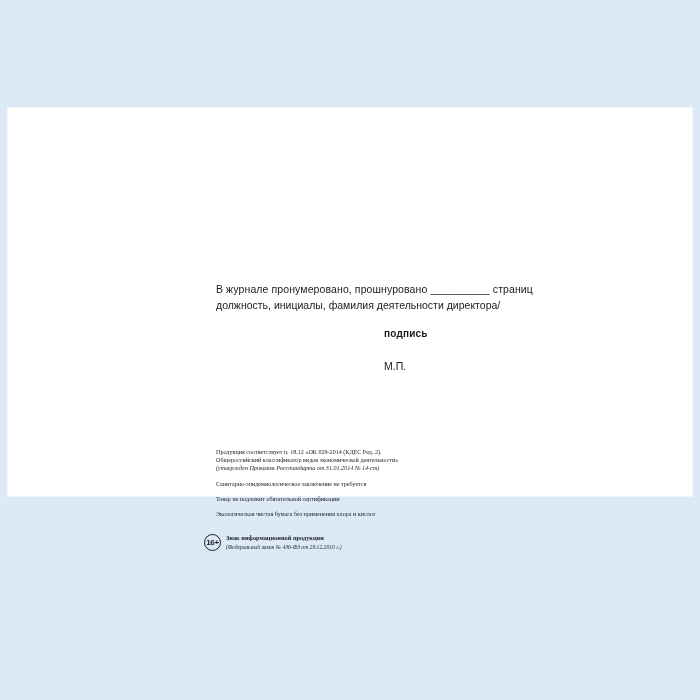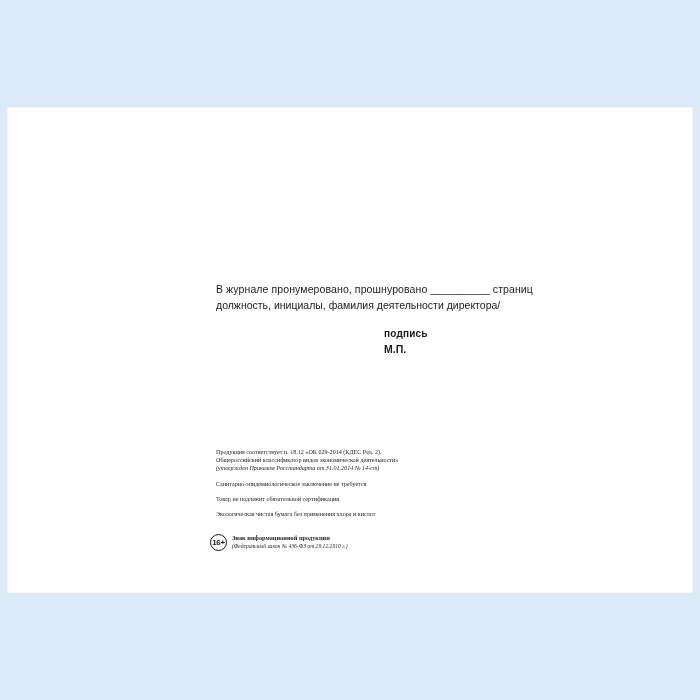--- a/index.html
+++ b/index.html
@@ -17,21 +17,21 @@
     position: relative;
     width: 700px;
     height: 700px;
   }
   
   .page {
     position: absolute;
     left: 8px;
     top: 108px;
     width: 684px;
-    height: 484px;
+    height: 388px;
     background: #ffffff;
     box-shadow: 0 0 0 1px #f2f6fb;
   }
   
   .cert-block {
     position: absolute;
     left: 208px;
     top: 174px;
     width: 300px;
     font-family: "Liberation Sans", sans-serif;
@@ -46,24 +46,24 @@
     letter-spacing: 0.1px;
   }
   .sign-label {
     margin-top: 13px;
     padding-left: 168px;
     font-size: 10px;
     letter-spacing: 0.2px;
     font-weight: bold;
   }
   .mp {
-    margin-top: 0;
+    margin-top: 17px;
     padding-left: 168px;
     font-size: 10.5px;
-    font-weight: 700;
+    font-weight: 400;
   }
 
   
   .fineprint {
     position: absolute;
     left: 208px;
     top: 340px;
     width: 300px;
     font-family: "Liberation Serif", serif;
     font-size: 6.1px;
@@ -78,24 +78,24 @@
   }
   .fineprint .it {
     font-style: italic;
   }
   .fineprint .nowrap {
     white-space: nowrap;
   }
   
   .agerow {
     position: absolute;
-    left: 202px;
+    left: 196px;
     top: 426px;
     display: flex;
-    align-items: flex-start;
+    align-items: flex-end;
     gap: 5px;
   }
   .agemark {
     width: 17px;
     height: 17px;
     border: 1px solid #1b1b1b;
     border-radius: 50%;
     display: flex;
     align-items: center;
     justify-content: center;

